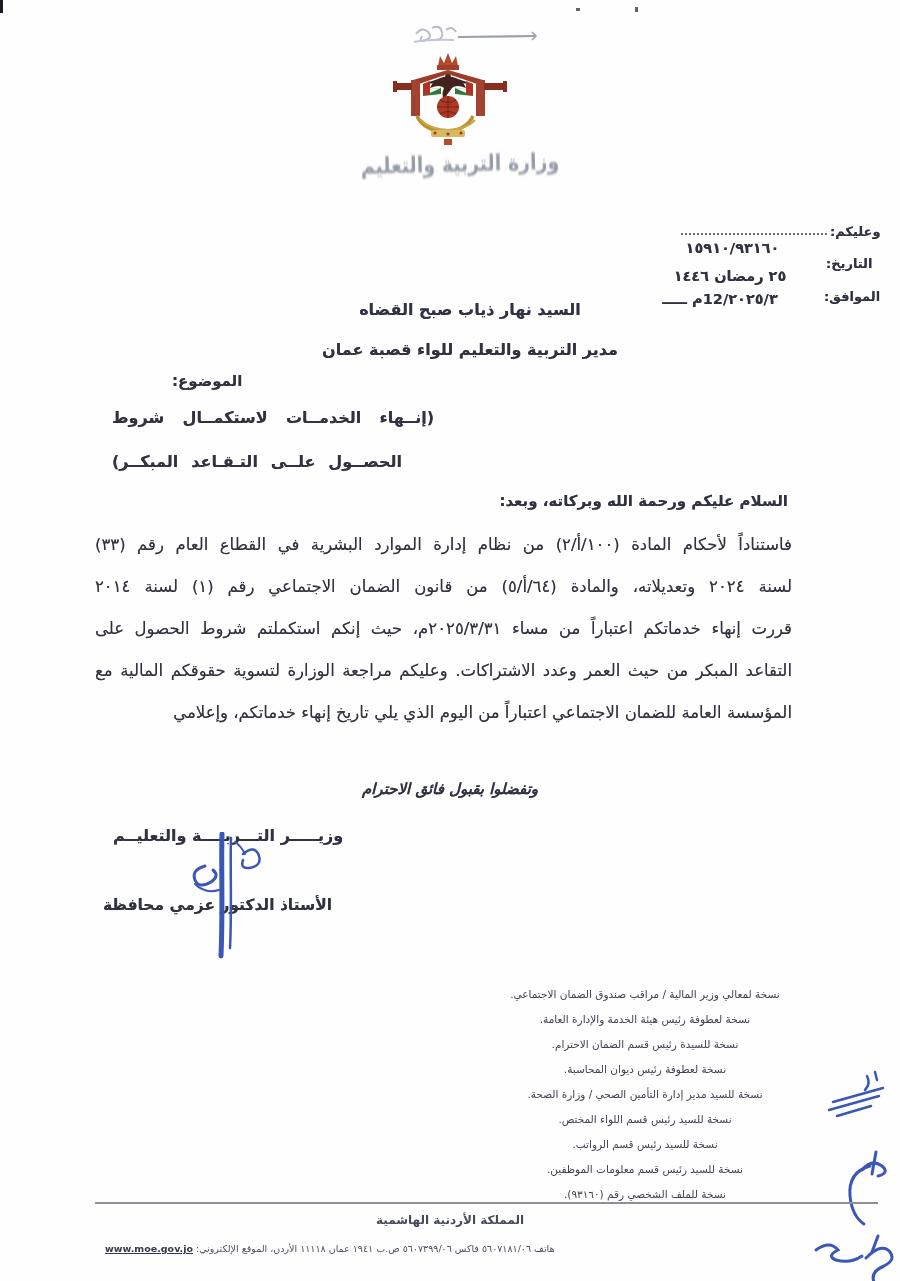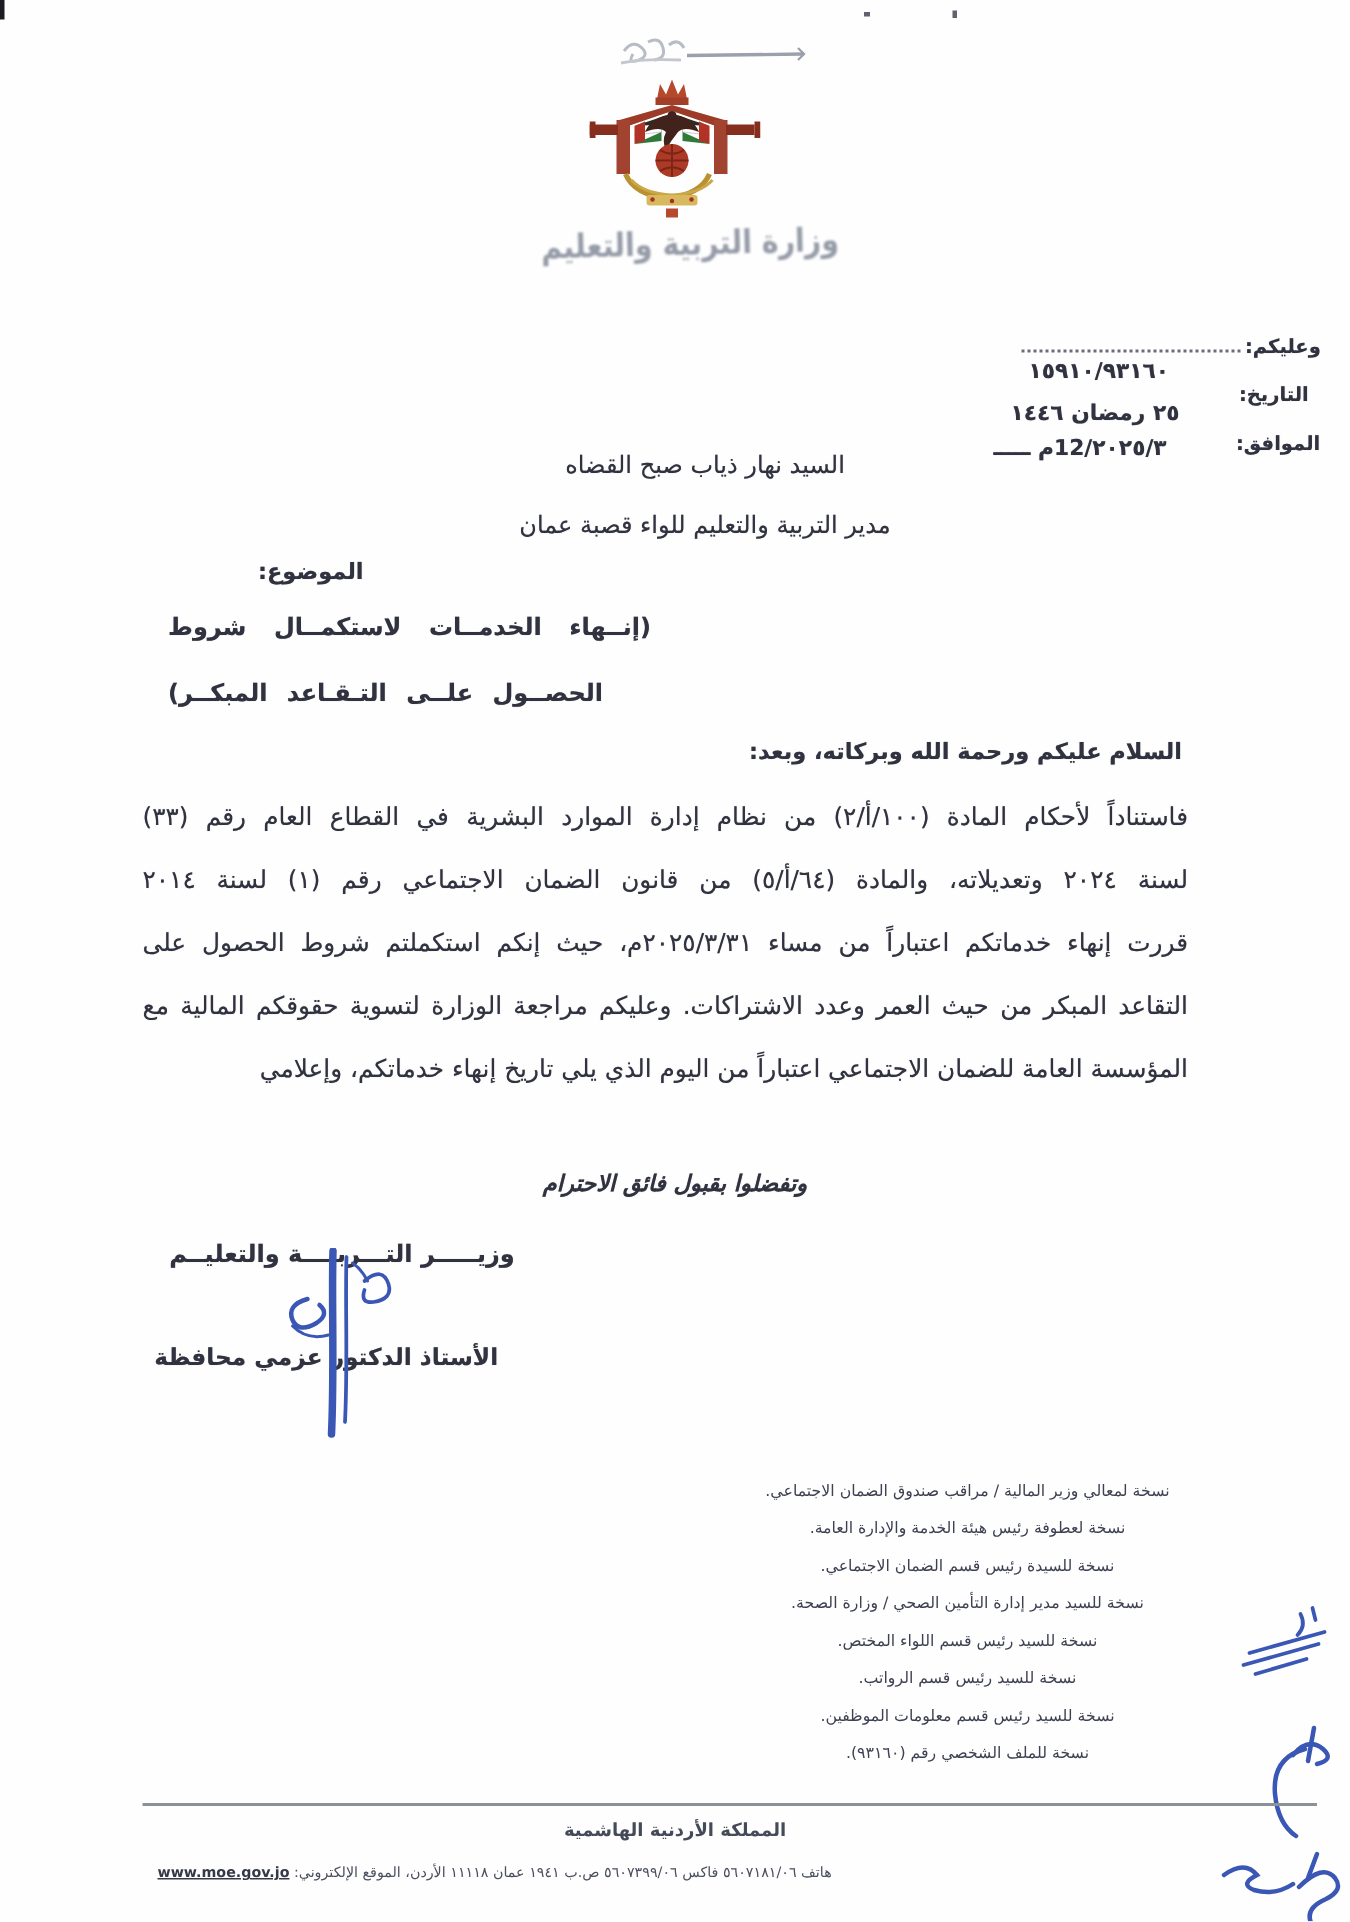--- a/index.html
+++ b/index.html
@@ -10,21 +10,21 @@
   }
   .abs{position:absolute;}
   .ink{color:#30323f;text-shadow:0 0 .5px rgba(48,50,63,.55);}
   .bold{font-weight:bold;}
   .rtl{direction:rtl;unicode-bidi:embed;}
   
   .hdr-label{font-size:13px;font-weight:bold;}
   .hdr-value{font-size:14.5px;font-weight:bold;}
   .dotted-leader{border-bottom:2px dotted #6b6e7a;height:1px;}
   
-  .addr{text-align:center;font-weight:normal;font-size:16px;}
+  .addr{text-align:center;font-weight:bold;font-size:16px;}
   
   .subj{font-weight:bold;font-size:16px;}
   
   #body-lines{direction:rtl;font-size:16.5px;line-height:42px;}
   #body-lines .bline{text-align:justify;text-align-last:justify;white-space:nowrap0;}
   #body-lines .bline:last-child{text-align:right;text-align-last:right;}
   
   #cc-list{direction:rtl;text-align:center;font-size:10.5px;line-height:25px;color:#3d4152;}
   
   .footer-rule{border-top:2px solid #8d9097;height:0;}
@@ -142,21 +142,22 @@
         <path d="M78 22 q12 -10 16 2 q3 10 -10 12 q-9 1 -6 -8" stroke-width="2.5"></path>
         <path d="M70 10 q6 4 10 12" stroke-width="2"></path>
         <path d="M30 52 q10 10 24 6" stroke-width="2"></path>
       </g>
     </svg>
   </div>
 
   <div id="cc-list" class="abs" style="right:55px;top:982px;width:400px;">
       <div>نسخة لمعالي وزير المالية / مراقب صندوق الضمان الاجتماعي.</div>
       <div>نسخة لعطوفة رئيس هيئة الخدمة والإدارة العامة.</div>
-      <div>نسخة للسيدة رئيس قسم الضمان الاجتماعي.</div>
+      <div>نسخة للسيدة رئيس قسم الضمان الاحترام.</div>
+      <div>نسخة لعطوفة رئيس ديوان المحاسبة.</div>
       <div>نسخة للسيد مدير إدارة التأمين الصحي / وزارة الصحة.</div>
       <div>نسخة للسيد رئيس قسم اللواء المختص.</div>
       <div>نسخة للسيد رئيس قسم الرواتب.</div>
       <div>نسخة للسيد رئيس قسم معلومات الموظفين.</div>
       <div>نسخة للملف الشخصي رقم (٩٣١٦٠).</div>
     </div>
 
   <div class="abs" style="left:823px;top:1066px;width:75px;height:58px;">
     <svg width="75" height="58" viewBox="0 0 75 58">
       <g stroke="#3a57b5" fill="none" stroke-width="2.5" stroke-linecap="round">

